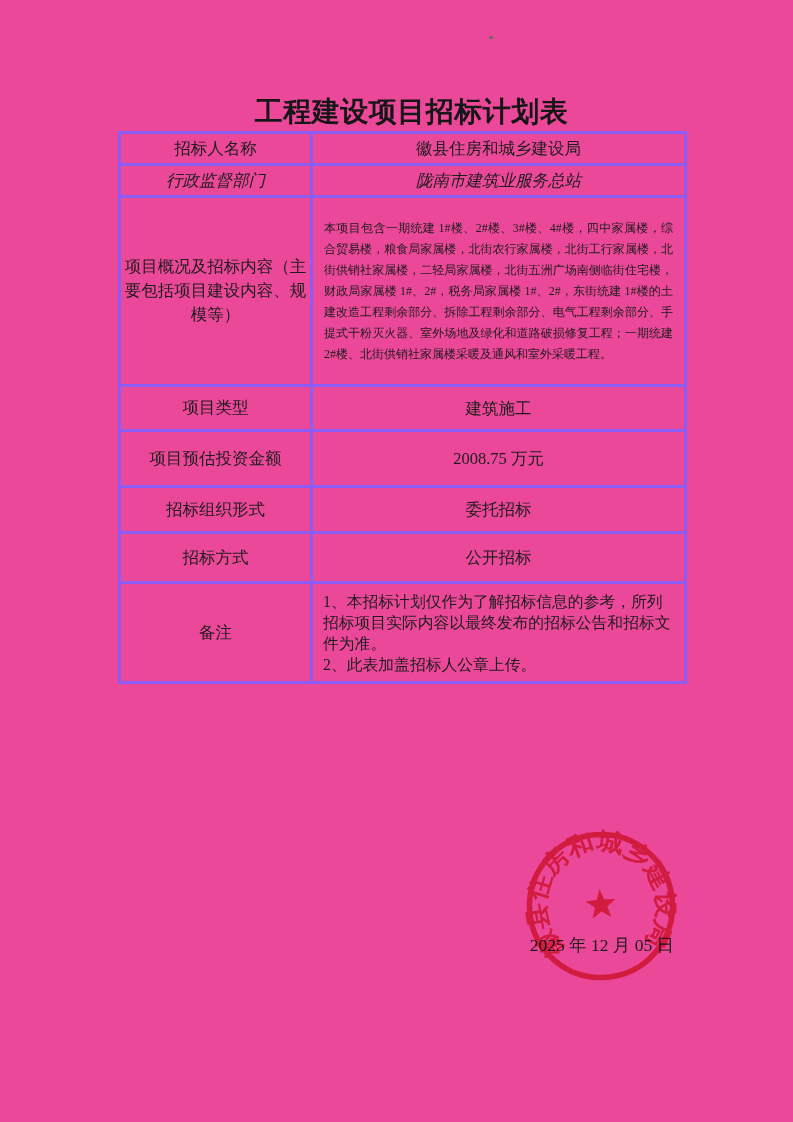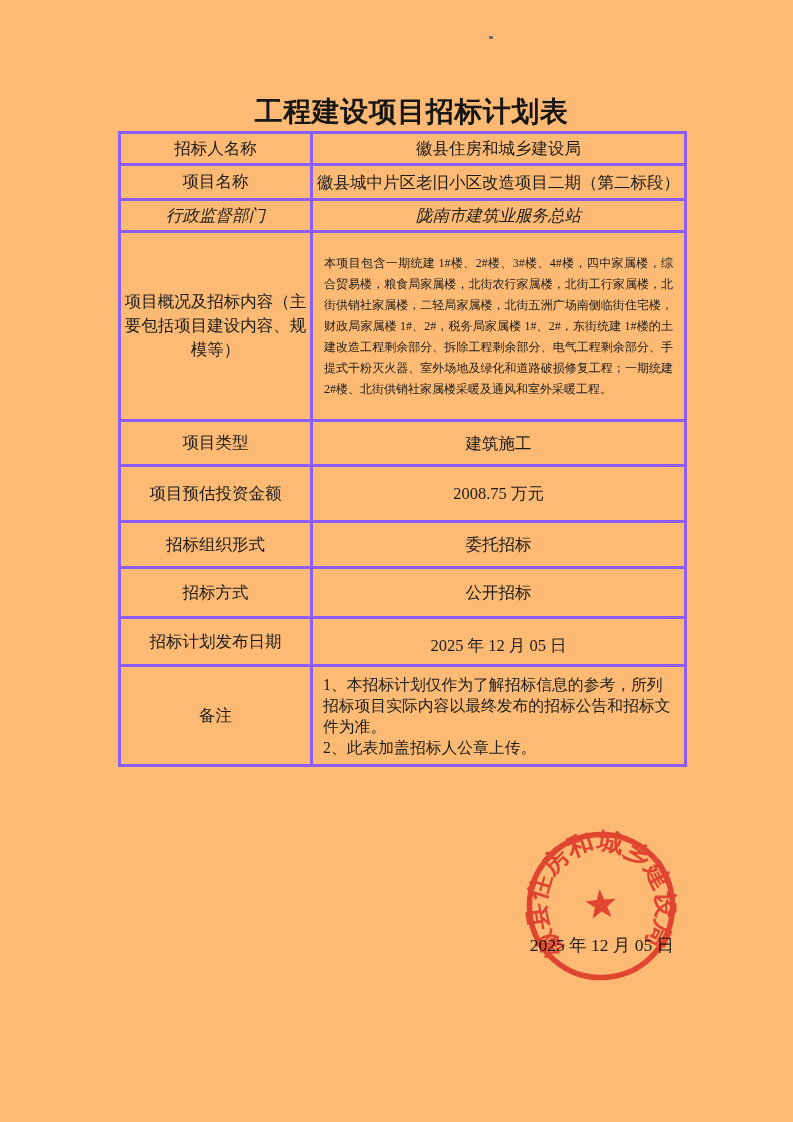--- a/index.html
+++ b/index.html
@@ -5,21 +5,21 @@
   * { margin:0; padding:0; box-sizing:border-box; }
   body {
     font-family: "Liberation Serif", "DejaVu Serif", serif;
     background:#ffffff;
     width:793px; height:1122px;
     position:relative;
     color:#1c1c1c;
   }
   .page {
     position:absolute; left:0; top:0; width:793px; height:1122px;
-    background:#fdba74; overflow:hidden;
+    background:#ec4899; overflow:hidden;
   }
   .artifact-dot {
     position:absolute; left:489px; top:36px; width:4px; height:3px;
     background:#6a6a6a; border-radius:1px;
   }
   .title {
     position:absolute; left:0; top:93px; width:793px;
     text-align:center; padding-left:30px;
     font-size:28px; font-weight:bold; letter-spacing:0.5px; color:#161616;
   }
@@ -81,24 +81,20 @@
   <div class="artifact-dot"></div>
 
   <h1 class="title">工程建设项目招标计划表</h1>
 
   <table class="plan-table">
     <tbody>
       <tr class="r1">
         <td class="label">招标人名称</td>
         <td class="value">徽县住房和城乡建设局</td>
       </tr>
-      <tr class="r2">
-        <td class="label">项目名称</td>
-        <td class="value">徽县城中片区老旧小区改造项目二期（第二标段）</td>
-      </tr>
       <tr class="r3">
         <td class="label">行政监督部门</td>
         <td class="value">陇南市建筑业服务总站</td>
       </tr>
       <tr class="r5">
         <td class="label">项目概况及招标内容（主要包括项目建设内容、规模等）</td>
         <td class="value">本项目包含一期统建 1#楼、2#楼、3#楼、4#楼，四中家属楼，综合贸易楼，粮食局家属楼，北街农行家属楼，北街工行家属楼，北街供销社家属楼，二轻局家属楼，北街五洲广场南侧临街住宅楼，财政局家属楼 1#、2#，税务局家属楼 1#、2#，东街统建 1#楼的土建改造工程剩余部分、拆除工程剩余部分、电气工程剩余部分、手提式干粉灭火器、室外场地及绿化和道路破损修复工程；一期统建 2#楼、北街供销社家属楼采暖及通风和室外采暖工程。</td>
       </tr>
       <tr class="r6">
         <td class="label">项目类型</td>
@@ -108,24 +104,20 @@
         <td class="label">项目预估投资金额</td>
         <td class="value">2008.75 万元</td>
       </tr>
       <tr class="r8">
         <td class="label">招标组织形式</td>
         <td class="value">委托招标</td>
       </tr>
       <tr class="r9">
         <td class="label">招标方式</td>
         <td class="value">公开招标</td>
-      </tr>
-      <tr class="r11">
-        <td class="label">招标计划发布日期</td>
-        <td class="value">2025 年 12 月 05 日</td>
       </tr>
       <tr class="r12">
         <td class="label">备注</td>
         <td class="value">
           <div>1、本招标计划仅作为了解招标信息的参考，所列招标项目实际内容以最终发布的招标公告和招标文件为准。</div>
           <div>2、此表加盖招标人公章上传。</div>
         </td>
       </tr>
     </tbody>
   </table>

